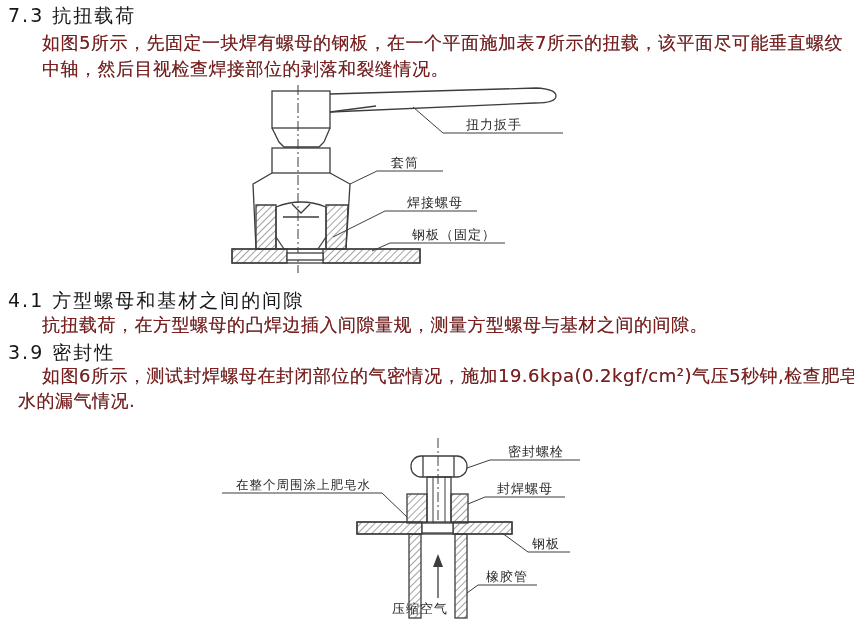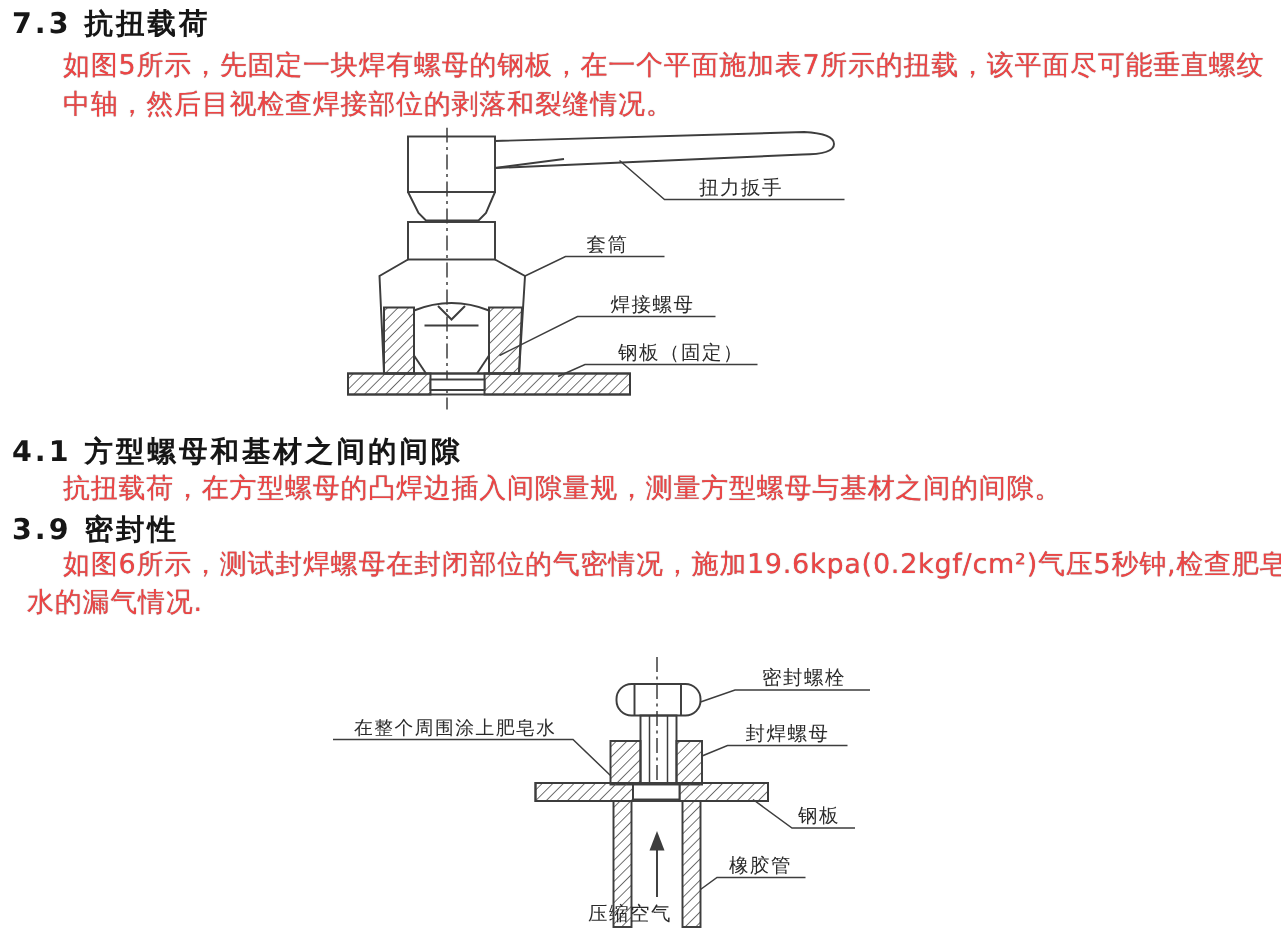--- a/index.html
+++ b/index.html
@@ -2,26 +2,26 @@
 <html><head>
 <meta charset="utf-8">
 <style>
   html,body{margin:0;padding:0;}
   body{
     width:854px;height:626px;position:relative;overflow:hidden;
     background:#ffffff;color:#1d1d1d;
     font-family:"DejaVu Sans",sans-serif;
   }
   .heading{
-    position:absolute;left:8px;font-size:19px;font-weight:bold;
+    position:absolute;left:8px;font-size:19px;font-weight:normal;
     letter-spacing:2px;white-space:nowrap;color:#161616;
   }
   .bodyline{
     position:absolute;left:42px;font-size:18px;letter-spacing:0.5px;
-    white-space:nowrap;color:#ef4444;
+    white-space:nowrap;color:#7f1d1d;
     text-shadow:0 0 0.6px rgba(0,0,0,0.55);
   }
   .fig{position:absolute;}
   .fig text{
     font-size:13px;fill:#2a2a2a;letter-spacing:1px;
     font-family:"DejaVu Sans",sans-serif;
   }
 </style>
 </head>
 <body>

